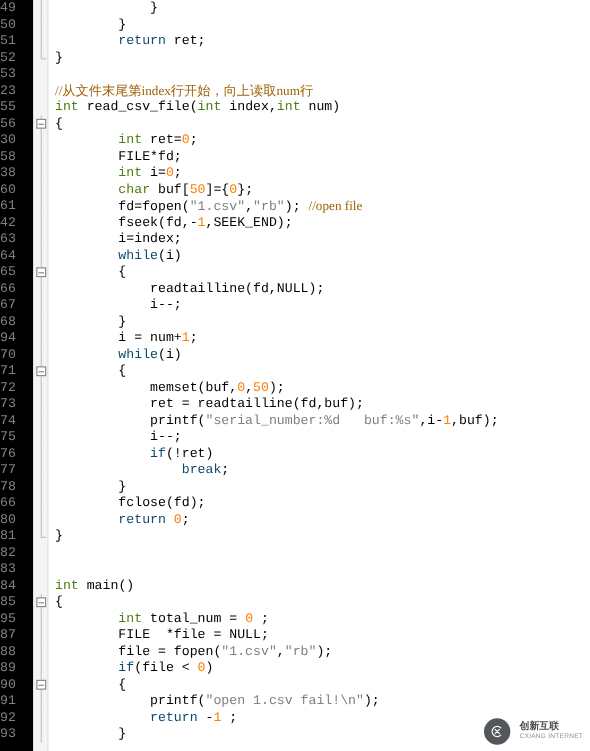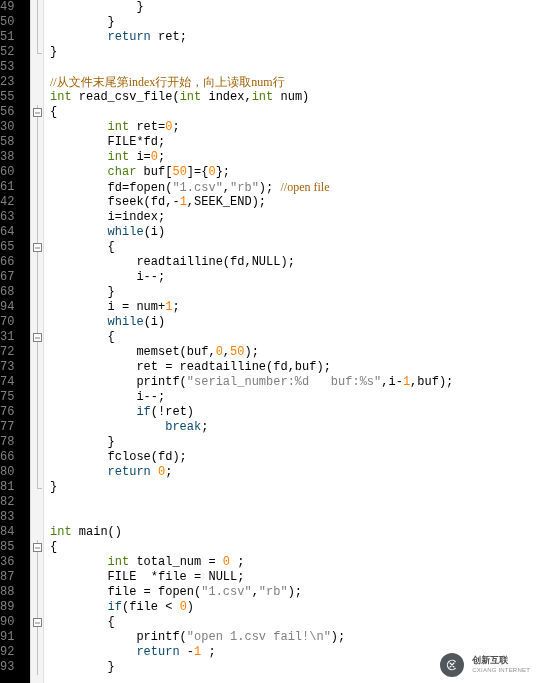--- a/index.html
+++ b/index.html
@@ -146,36 +146,36 @@
       <div class="ln">61</div>
       <div class="ln">42</div>
       <div class="ln">63</div>
       <div class="ln">64</div>
       <div class="ln">65</div>
       <div class="ln">66</div>
       <div class="ln">67</div>
       <div class="ln">68</div>
       <div class="ln">94</div>
       <div class="ln">70</div>
-      <div class="ln">31</div>
+      <div class="ln">71</div>
       <div class="ln">72</div>
       <div class="ln">73</div>
       <div class="ln">74</div>
       <div class="ln">75</div>
       <div class="ln">76</div>
       <div class="ln">77</div>
       <div class="ln">78</div>
       <div class="ln">66</div>
       <div class="ln">80</div>
       <div class="ln">81</div>
       <div class="ln">82</div>
       <div class="ln">83</div>
       <div class="ln">84</div>
       <div class="ln">85</div>
-      <div class="ln">36</div>
+      <div class="ln">95</div>
       <div class="ln">87</div>
       <div class="ln">88</div>
       <div class="ln">89</div>
       <div class="ln">90</div>
       <div class="ln">91</div>
       <div class="ln">92</div>
       <div class="ln">93</div>
     </div>
   <div class="fold">
       <div class="cell line"></div>

